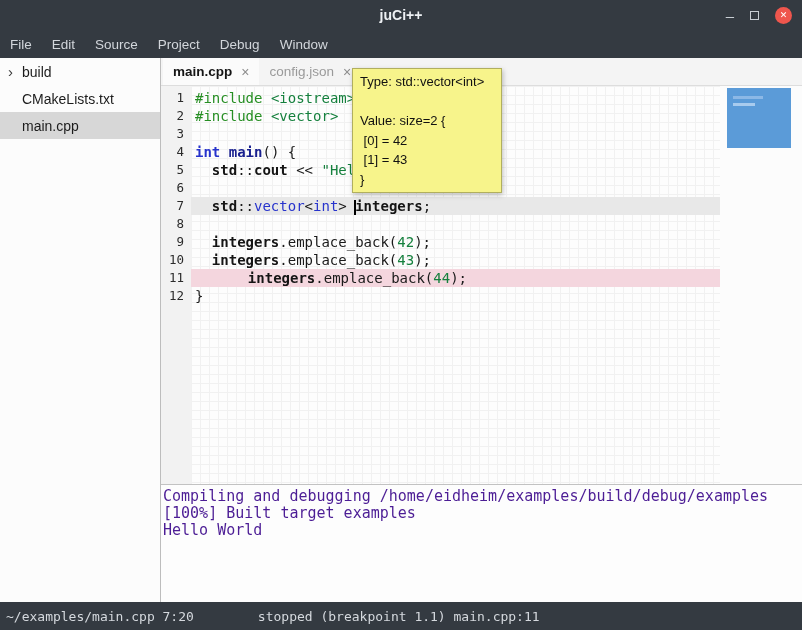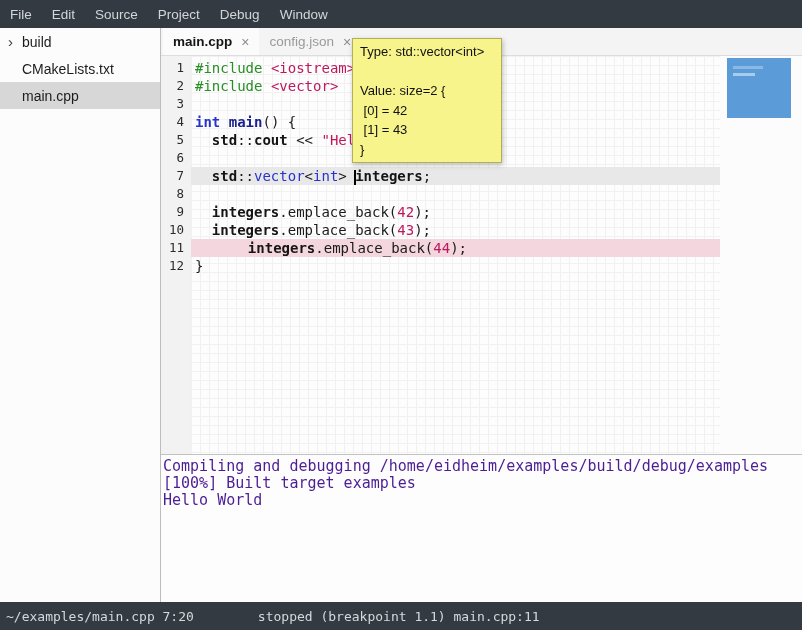--- a/index.html
+++ b/index.html
@@ -49,21 +49,21 @@
   .overview .ov-line2 { position:absolute; left:6px; top:15px; width:22px; height:3px; background:#a8cbee; }
 
   .lines { position:relative; padding-top:3px; }
   .line { height:18px; line-height:18px; display:flex; width:559px; font-family:"DejaVu Sans Mono", monospace; }
   .lnum { width:30px; flex:0 0 30px; text-align:right; padding-right:7px; font-size:12.5px; color:#2b2b2b; }
   .lcode { flex:1; padding-left:4px; white-space:pre; font-size:14px; color:#1a1a1a; }
   .line.cur .lcode { background:#e8e8e8; }
   .line.stop .lcode { background:#f4d6de;padding-left:40px; }
   .s-pl { color:#1a1a1a; }
   .s-pp { color:#268e23; }
-  .s-inc, .s-str, .s-num { color:#be185d; }
+  .s-inc, .s-str, .s-num { color:#15803d; }
   .s-kw { color:#2733cc; }
   .s-kwb { color:#2733cc; font-weight:bold; }
   .s-fn { color:#19208f; font-weight:bold; }
   .s-b { color:#151515; font-weight:bold; }
   .caret { display:inline-block; width:2px; height:15px; background:#000; margin:0 -1px; vertical-align:middle; }
 
   
   .tooltip { position:absolute; left:191px; top:10px; width:150px; background:#f7f48b; border:1px solid rgba(90,90,40,.45);
     box-shadow:1px 2px 5px rgba(0,0,0,.25); z-index:5; padding:3px 7px; font-size:13px; color:#111; }
   .tt-line { height:19.5px; line-height:19.5px; white-space:pre; }
@@ -78,20 +78,28 @@
   
   .statusbar { height:28px; flex:0 0 28px; background:#343a41; color:#d5d9de; display:flex; align-items:center;
     padding-left:6px; font-family:"DejaVu Sans Mono", monospace; font-size:13px; }
   .status-center { margin-left:64px; }
 </style>
 </head>
 <body>
 
 <div class="window">
 
+  <div class="titlebar">
+    <div class="title">juCi++</div>
+    <div class="controls">
+      <span class="ctrl-min">–</span>
+      <span class="ctrl-restore"></span>
+      <span class="ctrl-close">✕</span>
+    </div>
+  </div>
 
   <div class="menubar" id="menubar">
       <span class="menu-item">File</span>
       <span class="menu-item">Edit</span>
       <span class="menu-item">Source</span>
       <span class="menu-item">Project</span>
       <span class="menu-item">Debug</span>
       <span class="menu-item">Window</span>
     </div>
 

